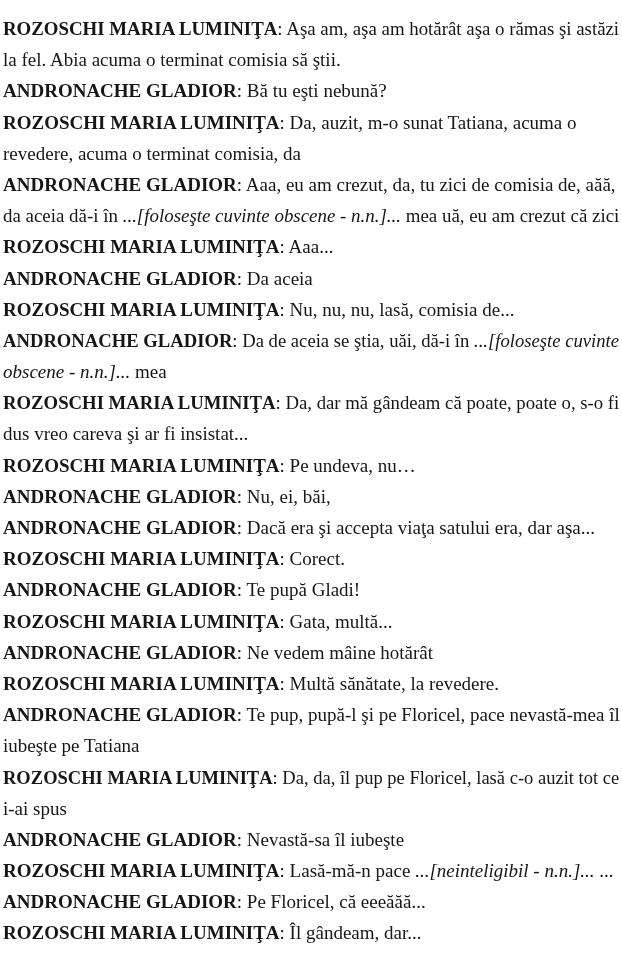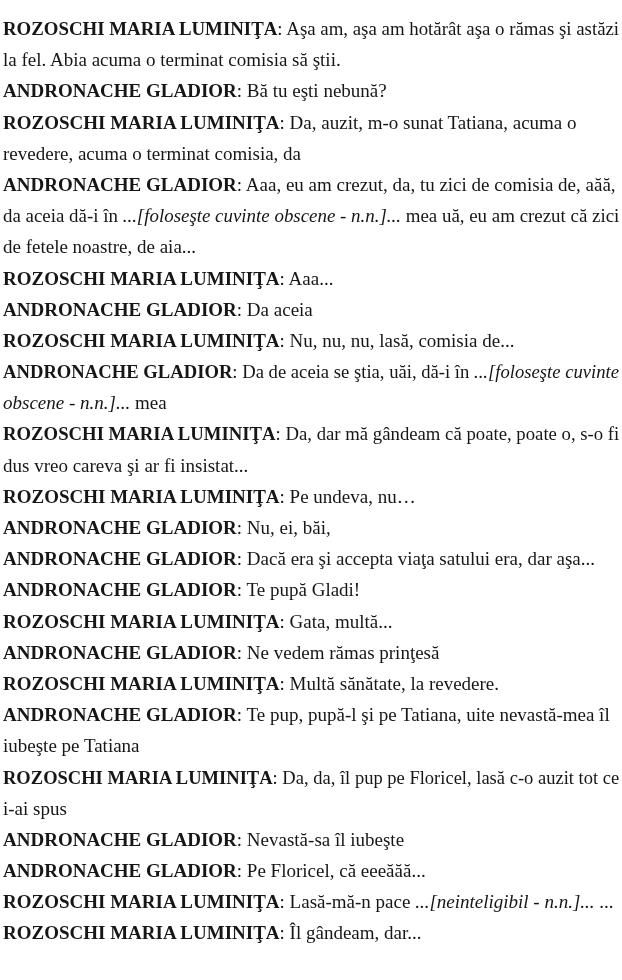--- a/index.html
+++ b/index.html
@@ -34,37 +34,37 @@
 
 <div class="page">
   <div id="transcript">
       <div class="line" style="transform: scaleX(0.991948);"><span class="speaker">ROZOSCHI MARIA LUMINIŢA</span><span>: Aşa am, aşa am hotărât aşa o rămas şi astăzi</span></div>
       <div class="line"><span>la fel. Abia acuma o terminat comisia să ştii.</span></div>
       <div class="line"><span class="speaker">ANDRONACHE GLADIOR</span><span>: Bă tu eşti nebună?</span></div>
       <div class="line"><span class="speaker">ROZOSCHI MARIA LUMINIŢA</span><span>: Da, auzit, m-o sunat Tatiana, acuma o</span></div>
       <div class="line"><span>revedere, acuma o terminat comisia, da</span></div>
       <div class="line"><span class="speaker">ANDRONACHE GLADIOR</span><span>: Aaa, eu am crezut, da, tu zici de comisia de, aăă,</span></div>
       <div class="line" style="transform: scaleX(0.995153);"><span>da aceia dă-i în </span><span class="note">...[foloseşte cuvinte obscene - n.n.]...</span><span> mea uă, eu am crezut că zici</span></div>
-      <div class="line"><span>de fetele noastre, de aia...</span></div>
       <div class="line"><span class="speaker">ROZOSCHI MARIA LUMINIŢA</span><span>: Aaa...</span></div>
       <div class="line"><span class="speaker">ANDRONACHE GLADIOR</span><span>: Da aceia</span></div>
       <div class="line"><span class="speaker">ROZOSCHI MARIA LUMINIŢA</span><span>: Nu, nu, nu, lasă, comisia de...</span></div>
       <div class="line" style="transform: scaleX(0.980892);"><span class="speaker">ANDRONACHE GLADIOR</span><span>: Da de aceia se ştia, uăi, dă-i în </span><span class="note">...[foloseşte cuvinte</span></div>
       <div class="line"><span class="note">obscene - n.n.]...</span><span> mea</span></div>
       <div class="line" style="transform: scaleX(0.9856);"><span class="speaker">ROZOSCHI MARIA LUMINIŢA</span><span>: Da, dar mă gândeam că poate, poate o, s-o fi</span></div>
       <div class="line"><span>dus vreo careva şi ar fi insistat...</span></div>
       <div class="line"><span class="speaker">ROZOSCHI MARIA LUMINIŢA</span><span>: Pe undeva, nu…</span></div>
       <div class="line"><span class="speaker">ANDRONACHE GLADIOR</span><span>: Nu, ei, băi,</span></div>
       <div class="line"><span class="speaker">ANDRONACHE GLADIOR</span><span>: Dacă era şi accepta viaţa satului era, dar aşa...</span></div>
+      <div class="line"><span class="speaker">ROZOSCHI MARIA LUMINIŢA</span><span>: Corect.</span></div>
       <div class="line"><span class="speaker">ANDRONACHE GLADIOR</span><span>: Te pupă Gladi!</span></div>
       <div class="line"><span class="speaker">ROZOSCHI MARIA LUMINIŢA</span><span>: Gata, multă...</span></div>
-      <div class="line"><span class="speaker">ANDRONACHE GLADIOR</span><span>: Ne vedem rămas prinţesă</span></div>
+      <div class="line"><span class="speaker">ANDRONACHE GLADIOR</span><span>: Ne vedem mâine hotărât</span></div>
       <div class="line"><span class="speaker">ROZOSCHI MARIA LUMINIŢA</span><span>: Multă sănătate, la revedere.</span></div>
-      <div class="line"><span class="speaker">ANDRONACHE GLADIOR</span><span>: Te pup, pupă-l şi pe Tatiana, uite nevastă-mea îl</span></div>
+      <div class="line"><span class="speaker">ANDRONACHE GLADIOR</span><span>: Te pup, pupă-l şi pe Floricel, pace nevastă-mea îl</span></div>
       <div class="line"><span>iubeşte pe Tatiana</span></div>
       <div class="line" style="transform: scaleX(0.974684);"><span class="speaker">ROZOSCHI MARIA LUMINIŢA</span><span>: Da, da, îl pup pe Floricel, lasă c-o auzit tot ce</span></div>
       <div class="line"><span>i-ai spus</span></div>
       <div class="line"><span class="speaker">ANDRONACHE GLADIOR</span><span>: Nevastă-sa îl iubeşte</span></div>
+      <div class="line"><span class="speaker">ROZOSCHI MARIA LUMINIŢA</span><span>: Lasă-mă-n pace </span><span class="note">...[neinteligibil - n.n.]...</span><span> ...</span></div>
       <div class="line"><span class="speaker">ANDRONACHE GLADIOR</span><span>: Pe Floricel, că eeeăăă...</span></div>
-      <div class="line"><span class="speaker">ROZOSCHI MARIA LUMINIŢA</span><span>: Lasă-mă-n pace </span><span class="note">...[neinteligibil - n.n.]...</span><span> ...</span></div>
       <div class="line"><span class="speaker">ROZOSCHI MARIA LUMINIŢA</span><span>: Îl gândeam, dar...</span></div>
     </div>
 </div>
 
 </body></html>

